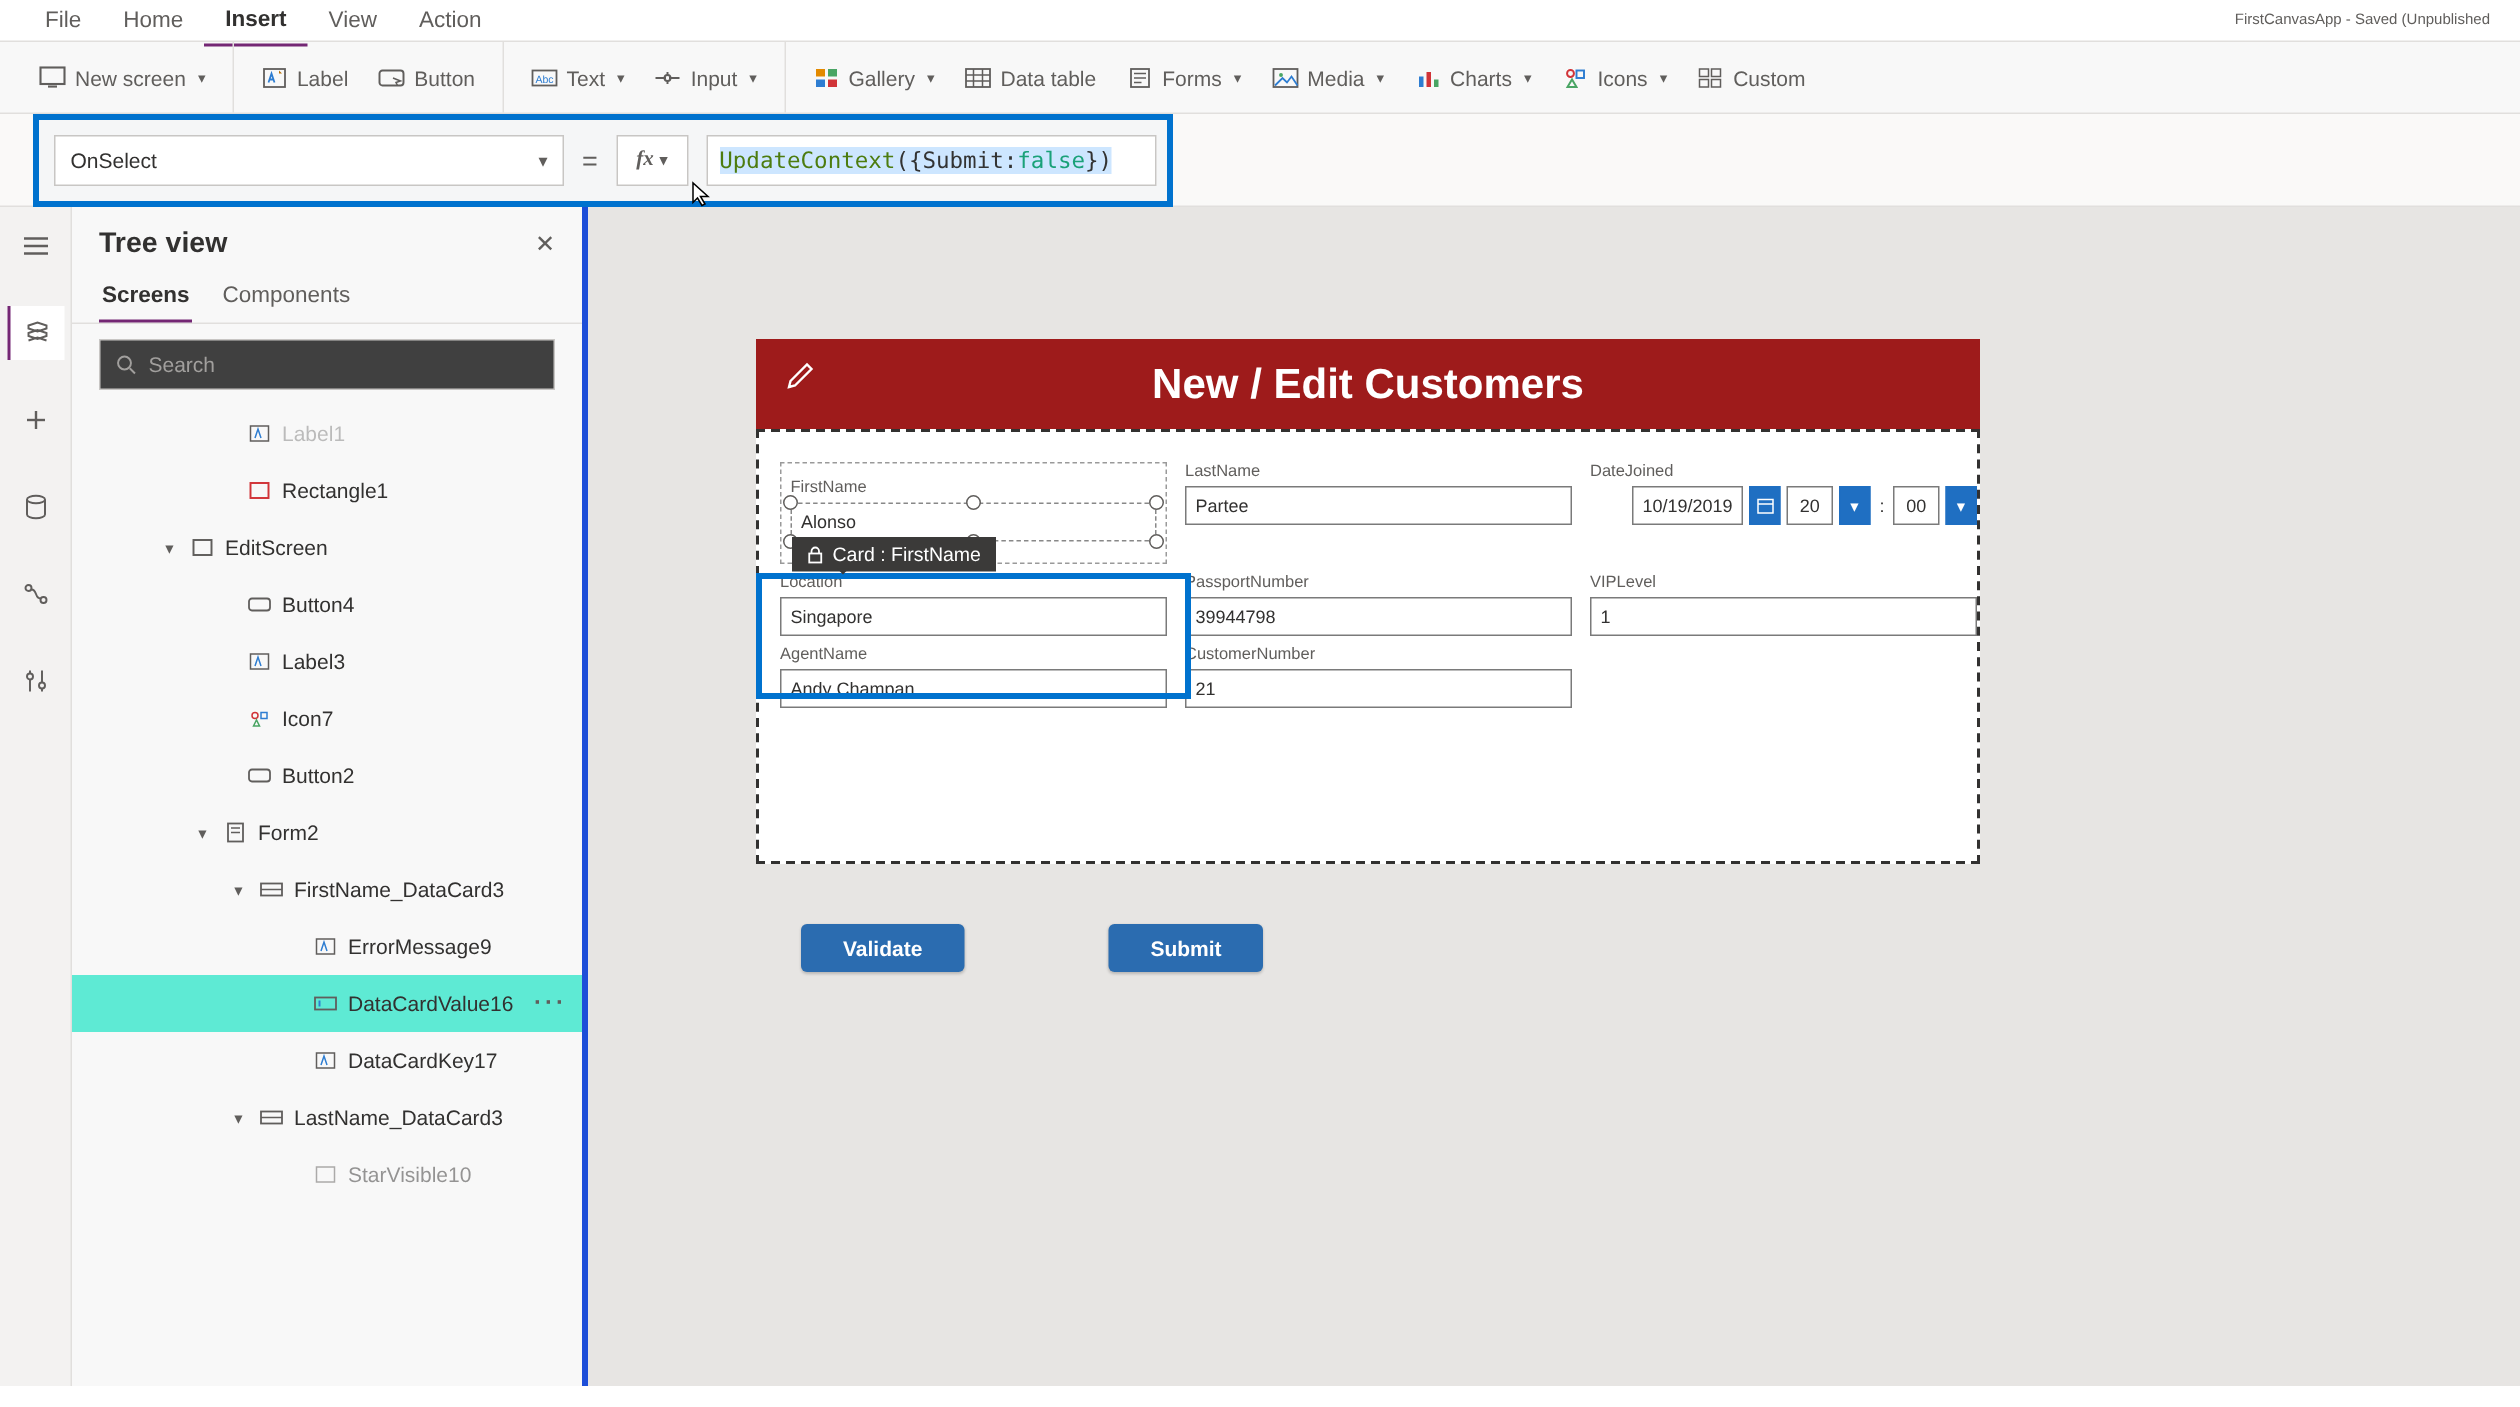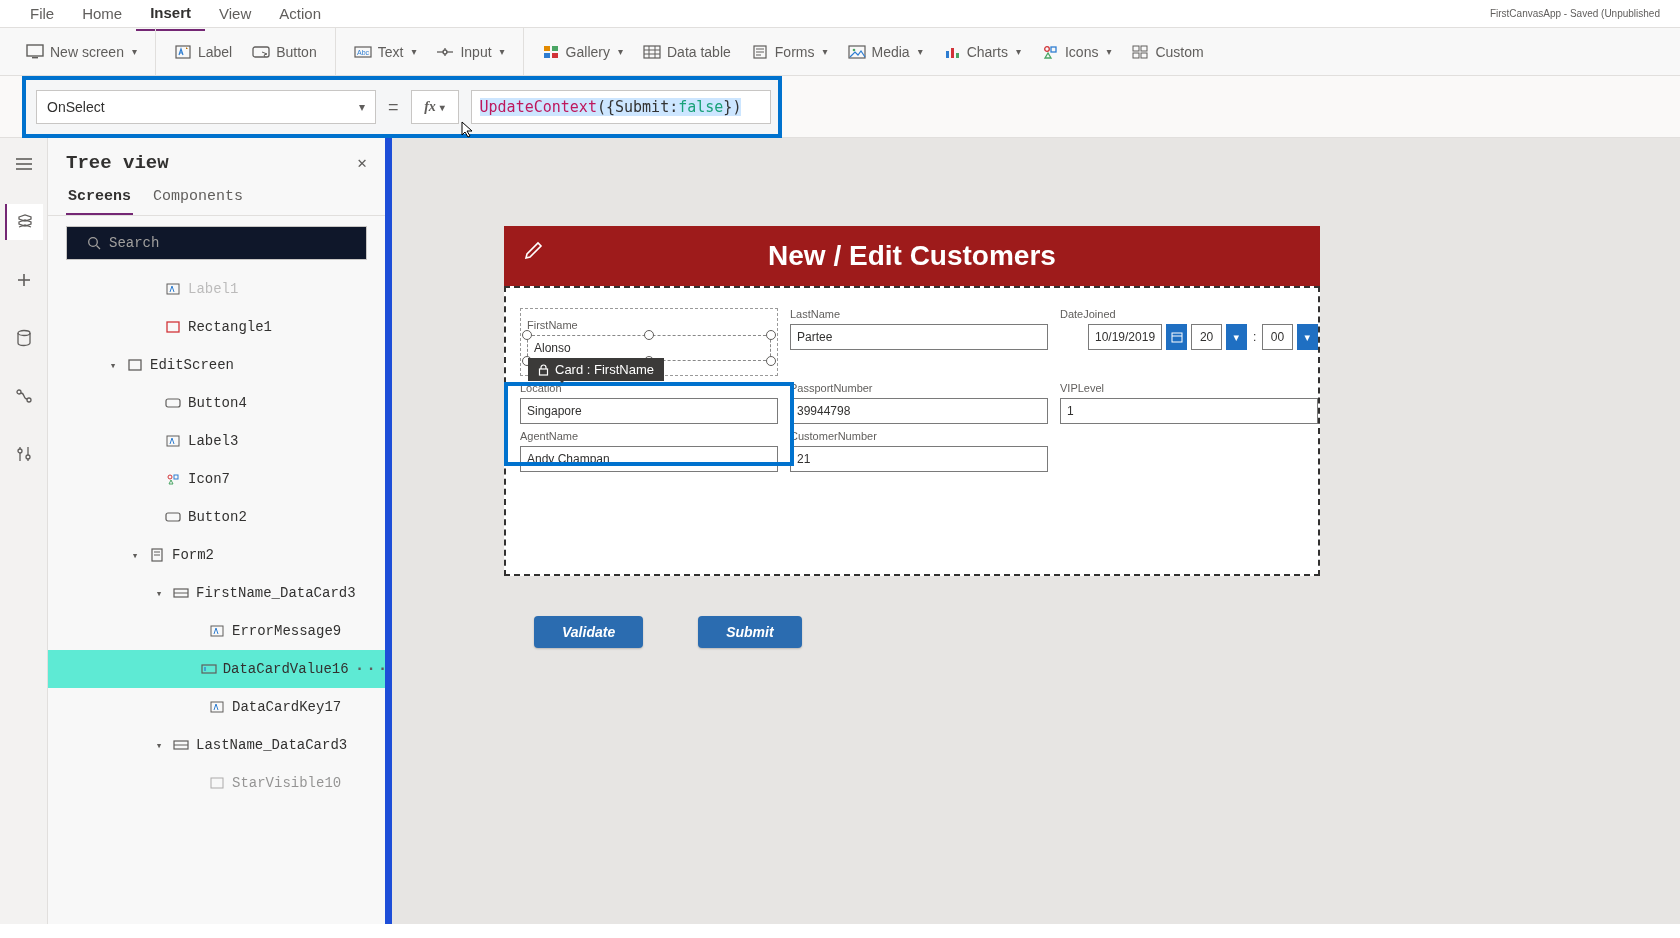--- a/index.html
+++ b/index.html
@@ -106,21 +106,21 @@
     font-weight: bold;
   }
   .fx-box .caret { font-size: 10px; font-style: normal; }
   .formula-input {
     height: 34px; width: 300px;
     border: 1px solid #c8c6c4; background: #fff;
     display: flex; align-items: center;
     padding: 0 8px;
     font-family: Consolas, monospace; font-size: 15px;
   }
-  .fn { color: #be185d; }
+  .fn { color: #4d7c0f; }
   .punct { color: #333; }
   .obj { color: #333; }
   .bool { color: #1aa179; }
   .formula-input .sel { background: #cde6ff; }
   .cursor-pointer {
     position: absolute; top: 44px; left: 460px;
     font-size: 16px; color: #000; pointer-events: none;
   }
   
   .main {
@@ -141,40 +141,40 @@
     color: #605e5c; cursor: pointer;
   }
   .rail .rail-item.active {
     border-left: 2px solid #742774;
     background: #ffffff;
   }
   
   .tree-panel {
     width: 344px;
     background: #f8f8f8;
-    border-right: 7px solid #1d4ed8;
-    display: flex; flex-direction: column; font-family: Liberation Mono, monospace;
+    border-right: 4px solid #1d4ed8;
+    display: flex; flex-direction: column;
   }
   .tree-head {
     display: flex; align-items: center; justify-content: space-between;
     padding: 14px 18px 6px 18px;
   }
   .tree-head h2 { font-size: 19px; font-weight: 600; color: #323130; }
   .tree-close { cursor: pointer; color: #605e5c; font-size: 16px; }
   .tree-tabs {
     display: flex; gap: 18px; padding: 0 18px;
     border-bottom: 1px solid #e1dfdd;
   }
   .tree-tabs .tab { padding: 8px 2px; cursor: pointer; color: #605e5c; font-size: 15px; }
   .tree-tabs .tab.active { color: #323130; border-bottom: 2px solid #742774; font-weight: 600; }
   .search-wrap { padding: 10px 18px; }
   .search {
     width: 100%; height: 34px;
-    border: 1px solid #c8c6c4; background: #0f172a;
-    display: flex; align-items: center; gap: 8px; padding: 0 20px;
+    border: 1px solid #c8c6c4; background: #404040;
+    display: flex; align-items: center; gap: 8px; padding: 0 10px;
     color: #a19f9d;
   }
   .tree-body {
     flex: 1; overflow-y: auto; position: relative;
     padding-bottom: 20px;
   }
   .tree-body::-webkit-scrollbar { width: 8px; }
   .tree-body::-webkit-scrollbar-thumb { background: #c8c6c4; border-radius: 4px; }
   .node {
     display: flex; align-items: center; gap: 6px;
@@ -255,21 +255,21 @@
     position: relative;
     border: 1px dashed #9a9a9a;
     padding: 10px 6px 14px 6px;
   }
   .handle {
     position: absolute; width: 10px; height: 10px;
     background: #fff; border: 1px solid #605e5c; border-radius: 50%;
   }
   .action-btns {
     margin-top: 40px;
-    display: flex; gap: 55px; padding-left: 30px; font-style: italic;
+    display: flex; gap: 96px; padding-left: 30px;
   }
   .action-btns .abtn {
     background: #2b6cb0; color: #fff;
     border-radius: 4px; padding: 8px 28px;
     font-size: 14px; font-weight: 600;
     box-shadow: 0 1px 2px rgba(0,0,0,.2);
     cursor: pointer;
   }
   svg { display: block; }
 </style>

